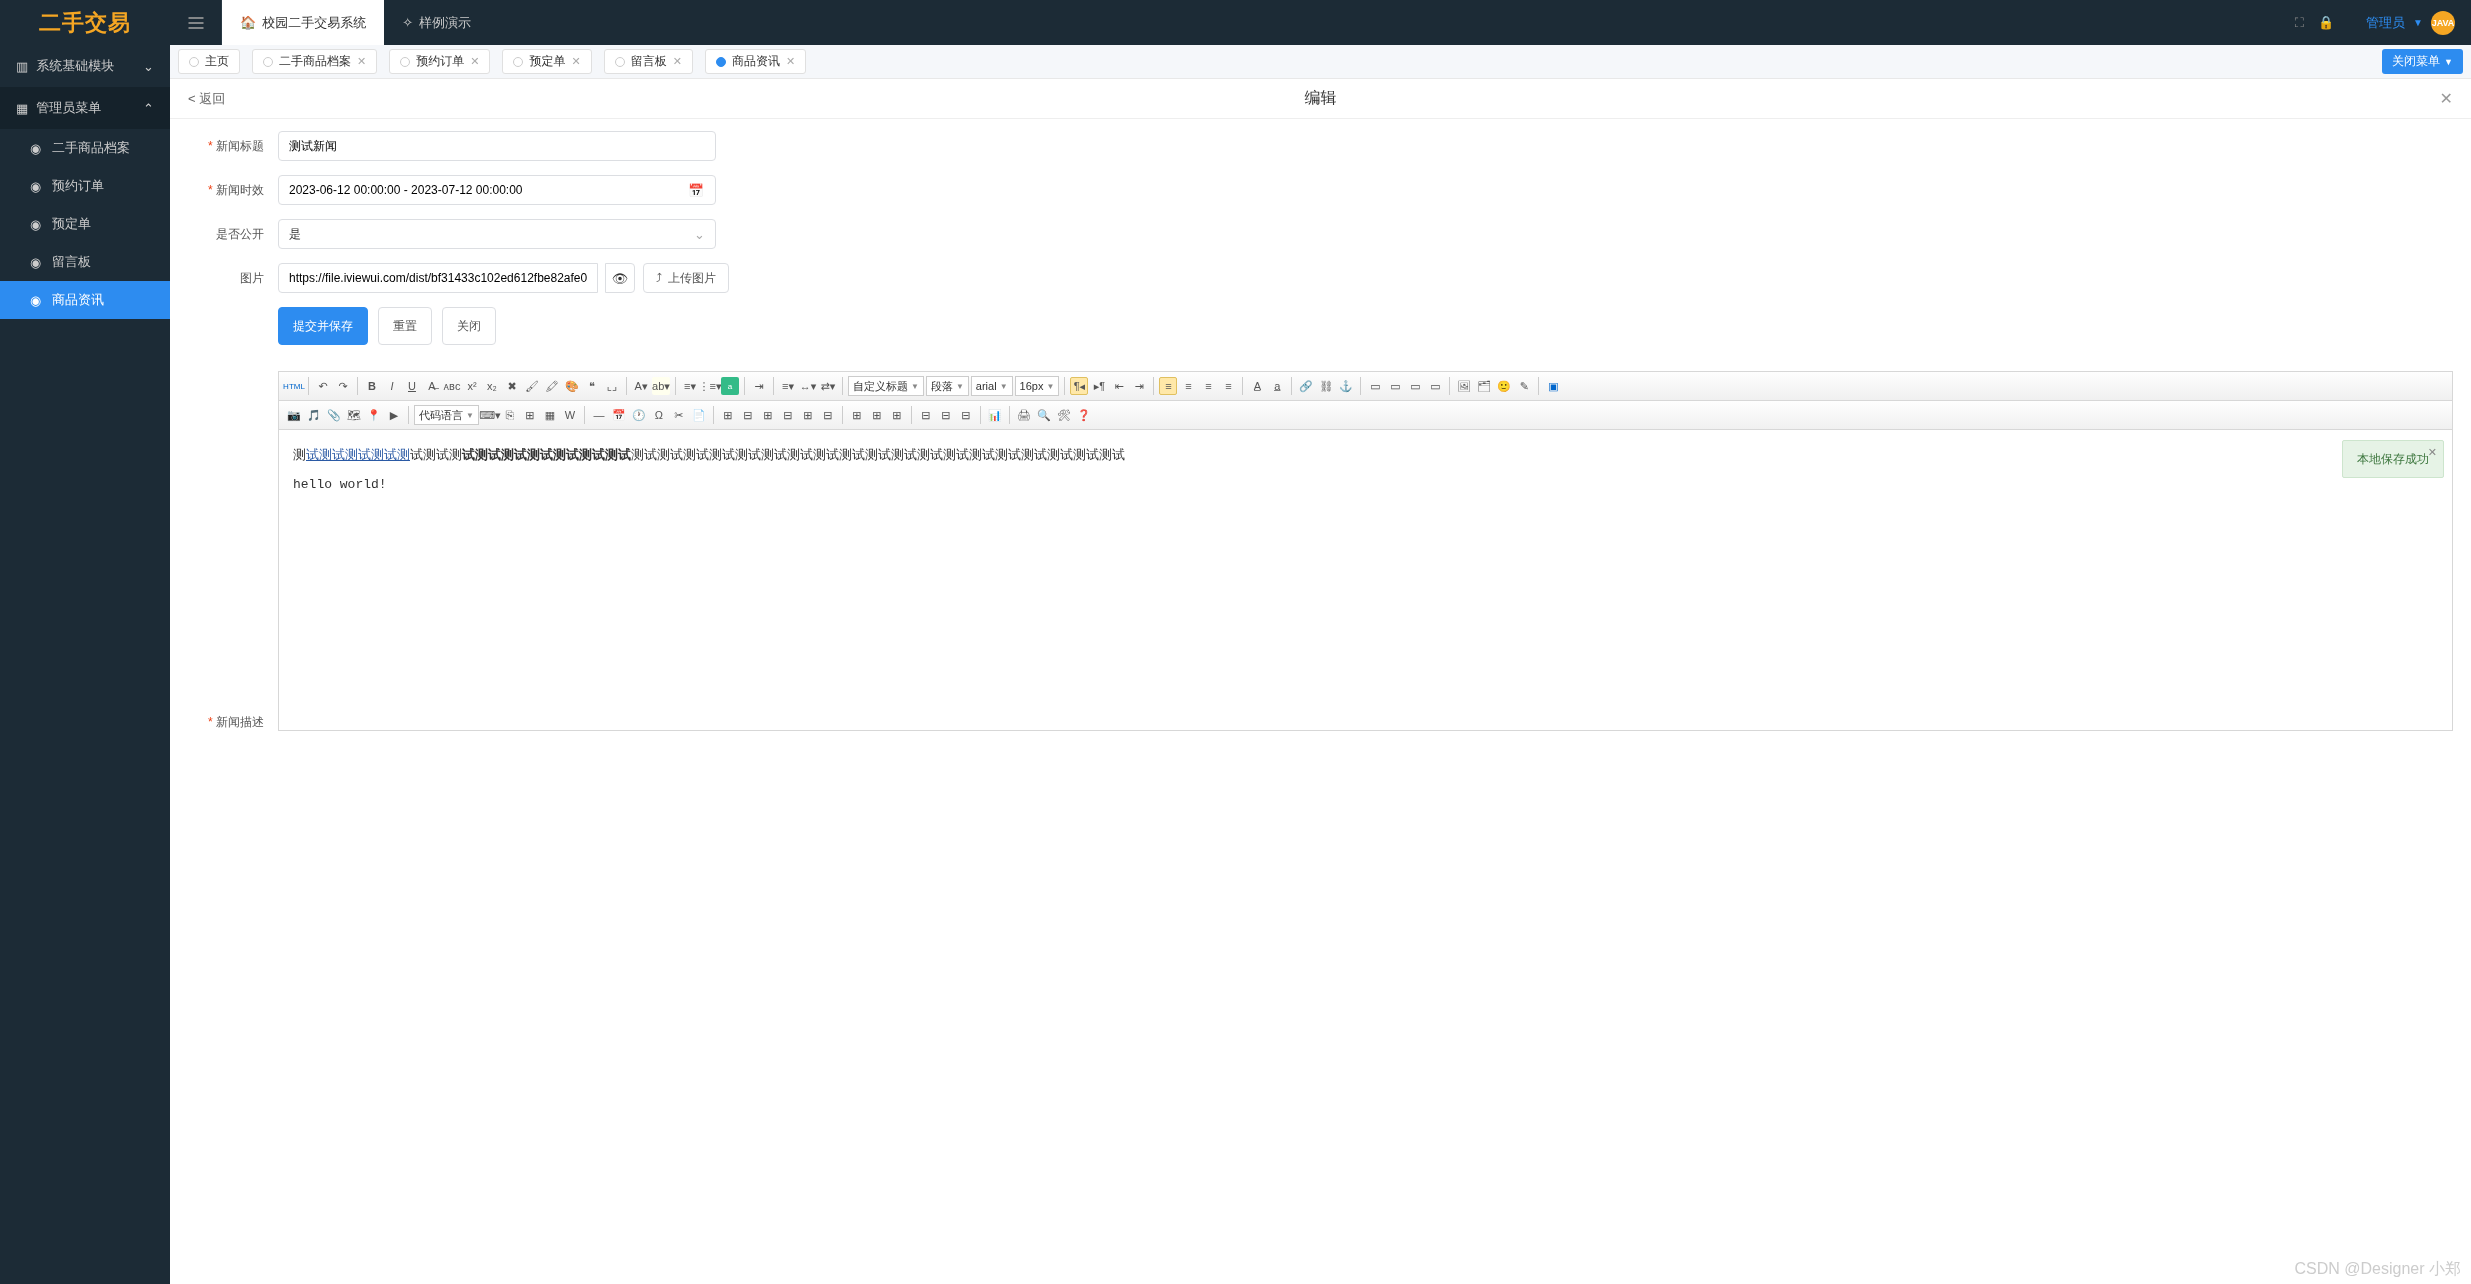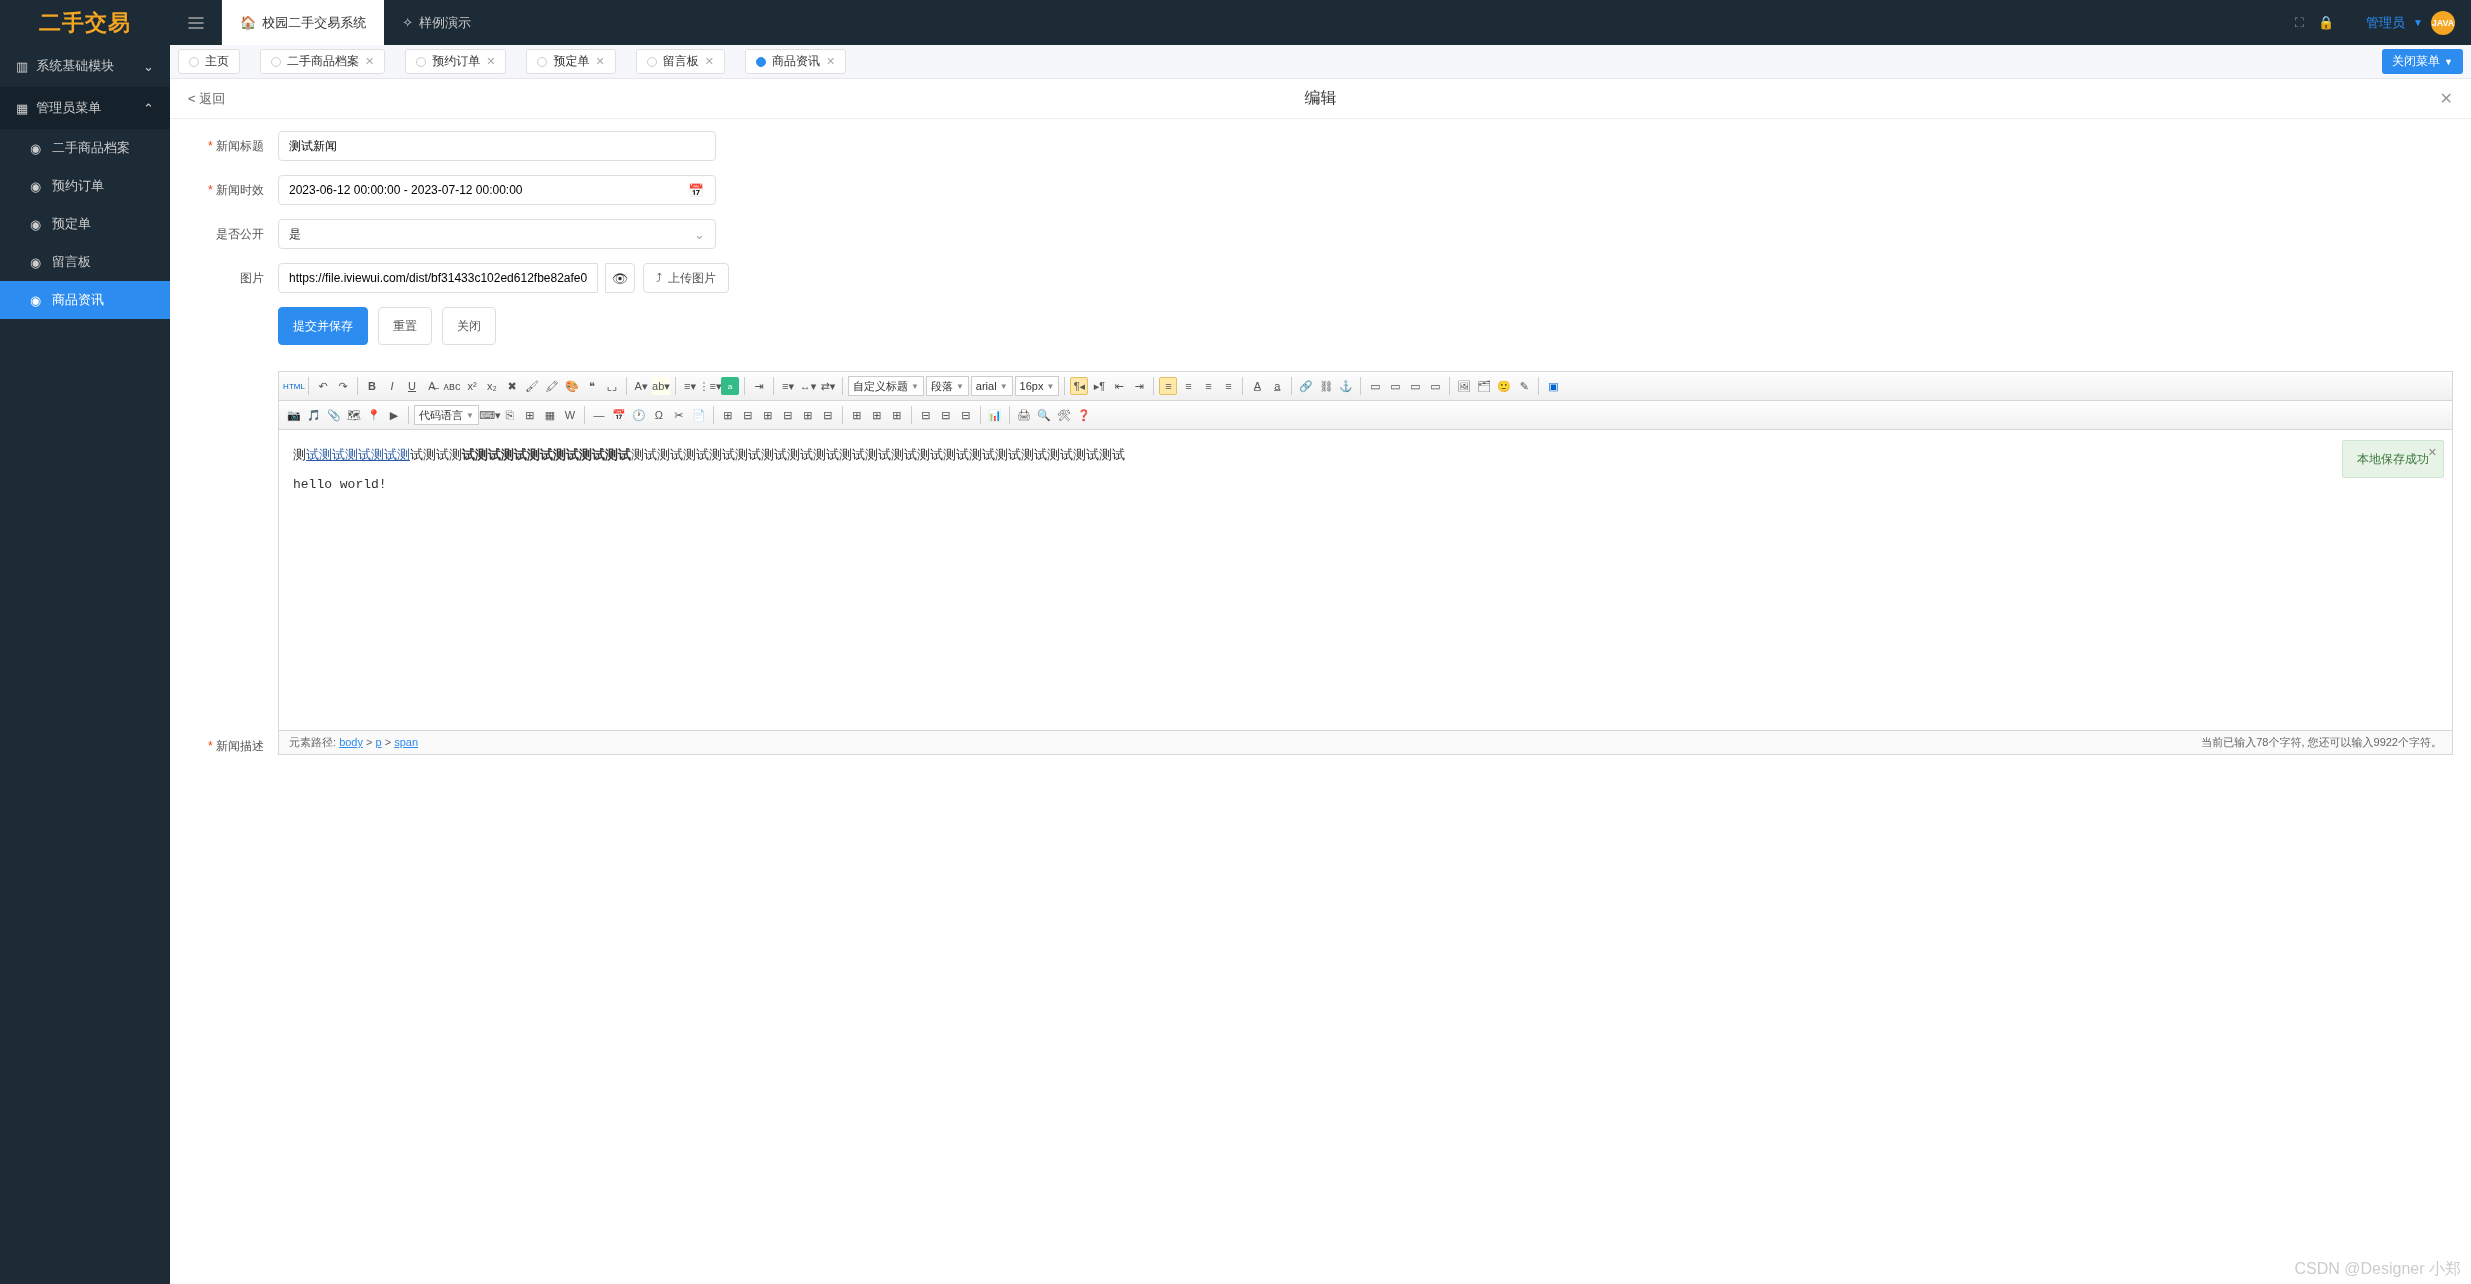--- a/index.html
+++ b/index.html
@@ -24,21 +24,21 @@
 .sidebar { width: 170px; background: #1c2b36; color: #ccc; flex-shrink: 0; }
 .side-group { padding: 12px 16px; display: flex; align-items: center; justify-content: space-between; cursor: pointer; font-size: 13px; }
 .side-group-label { display: flex; align-items: center; gap: 8px; }
 .side-item { padding: 10px 16px 10px 30px; display: flex; align-items: center; gap: 8px; cursor: pointer; font-size: 13px; }
 .side-item.active { background: #2d8cf0; color: #fff; }
 .side-icon { width: 14px; height: 14px; display: inline-flex; }
 
 
 .main { flex: 1; display: flex; flex-direction: column; overflow: hidden; }
 .tabsbar { height: 34px; background: #f5f7fa; display: flex; align-items: center; padding: 0 8px; border-bottom: 1px solid #e8e8e8; justify-content: space-between; }
-.tabs { display: flex; gap: 20px; }
+.tabs { display: flex; gap: 12px; }
 .tab { display: flex; align-items: center; gap: 6px; padding: 3px 10px; background: #fff; border: 1px solid #e0e0e0; border-radius: 3px; font-size: 12px; cursor: pointer; }
 .tab .dot { width: 10px; height: 10px; border-radius: 50%; border: 1px solid #ccc; background: #fff; }
 .tab.active .dot { background: #2d8cf0; border-color: #2d8cf0; }
 .tab .x { color: #aaa; font-size: 11px; cursor: pointer; }
 .close-menu { background: #2d8cf0; color: #fff; padding: 4px 10px; border-radius: 3px; font-size: 12px; display: flex; align-items: center; gap: 4px; cursor: pointer; }
 
 
 .content { flex: 1; overflow: auto; background: #fff; padding: 0; position: relative; }
 .panel-header { display: flex; align-items: center; justify-content: space-between; padding: 10px 18px; border-bottom: 1px solid #eee; }
 .back { color: #666; cursor: pointer; font-size: 13px; }
@@ -379,29 +379,20 @@
               <div class="editor-body">
                 <div class="line1">
                   <span>测</span><span class="u">试测试测试测试测</span><span>试测试测</span><span class="b">试测试测试测试测试测试测试</span><span>测试测试测试测试测试测试测试测试测试测试测试测试测试测试测试测试测试测试测试</span>
                 </div>
                 <div class="mono">hello  world!</div>
                 <div class="notice">
                   <span class="nx">✕</span>
                   <span>本地保存成功</span>
                 </div>
               </div>
-              <div class="editor-footer">
-                <div>
-                  <span>元素路径:</span>
-                  <a href="#">body</a> &gt;
-                  <a href="#">p</a> &gt;
-                  <a href="#">span</a>
-                </div>
-                <div>当前已输入78个字符, 您还可以输入9922个字符。</div>
-              </div>
             </div>
           </div>
         </div>
       </div>
     </div>
   </div>
 </div>
 
 <div class="watermark">CSDN @Designer 小郑</div>
 

